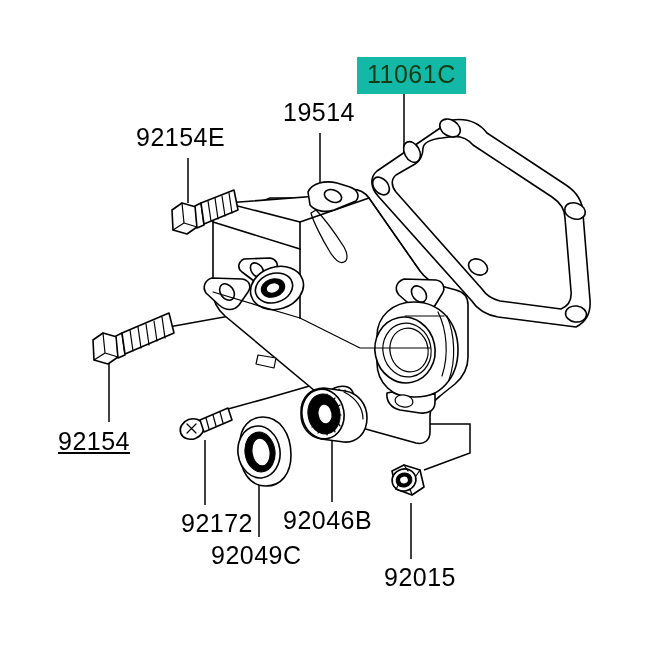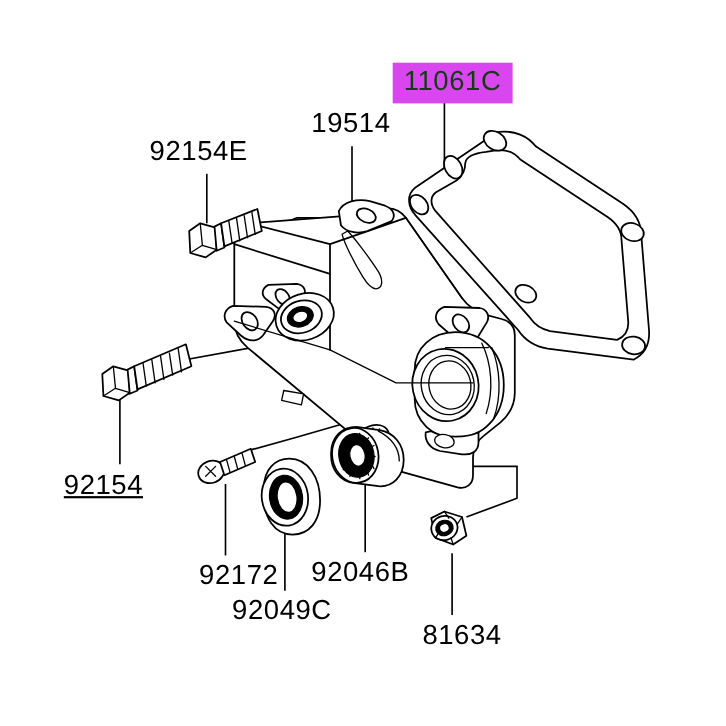--- a/index.html
+++ b/index.html
@@ -68,21 +68,21 @@
   .callout-label {
     position: absolute;
     font-family: "Liberation Sans", sans-serif;
     font-size: 25px;
     letter-spacing: 0.5px;
     color: #000000;
     white-space: nowrap;
     line-height: 1;
   }
   .callout-label.highlighted {
-    background: #d946ef;
+    background: #14b8a6;
     color: #143c14;
     padding: 5px 10px 7px 10px;
   }
 </style>
 </head>
 <body>
 
 <div id="diagram-root">
 
   <svg class="layer" viewBox="0 0 660 660">
@@ -326,17 +326,17 @@
     <div class="callout-label highlighted" style="left:357px; top:57px;">11061C</div>
 
     <div class="callout-label" style="left:58px; top:429px;text-decoration:underline;">92154</div>
 
     <div class="callout-label" style="left:152px; top:511px;margin-left:29px;">92172</div>
 
     <div class="callout-label" style="left:211px; top:543px;text-align:right;">92049C</div>
 
     <div class="callout-label" style="left:283px; top:508px;">92046B</div>
 
-    <div class="callout-label" style="left:384px; top:565px;">81634</div>
+    <div class="callout-label" style="left:384px; top:565px;">92015</div>
 
   </div>
 
 </div>
 
 </body></html>

